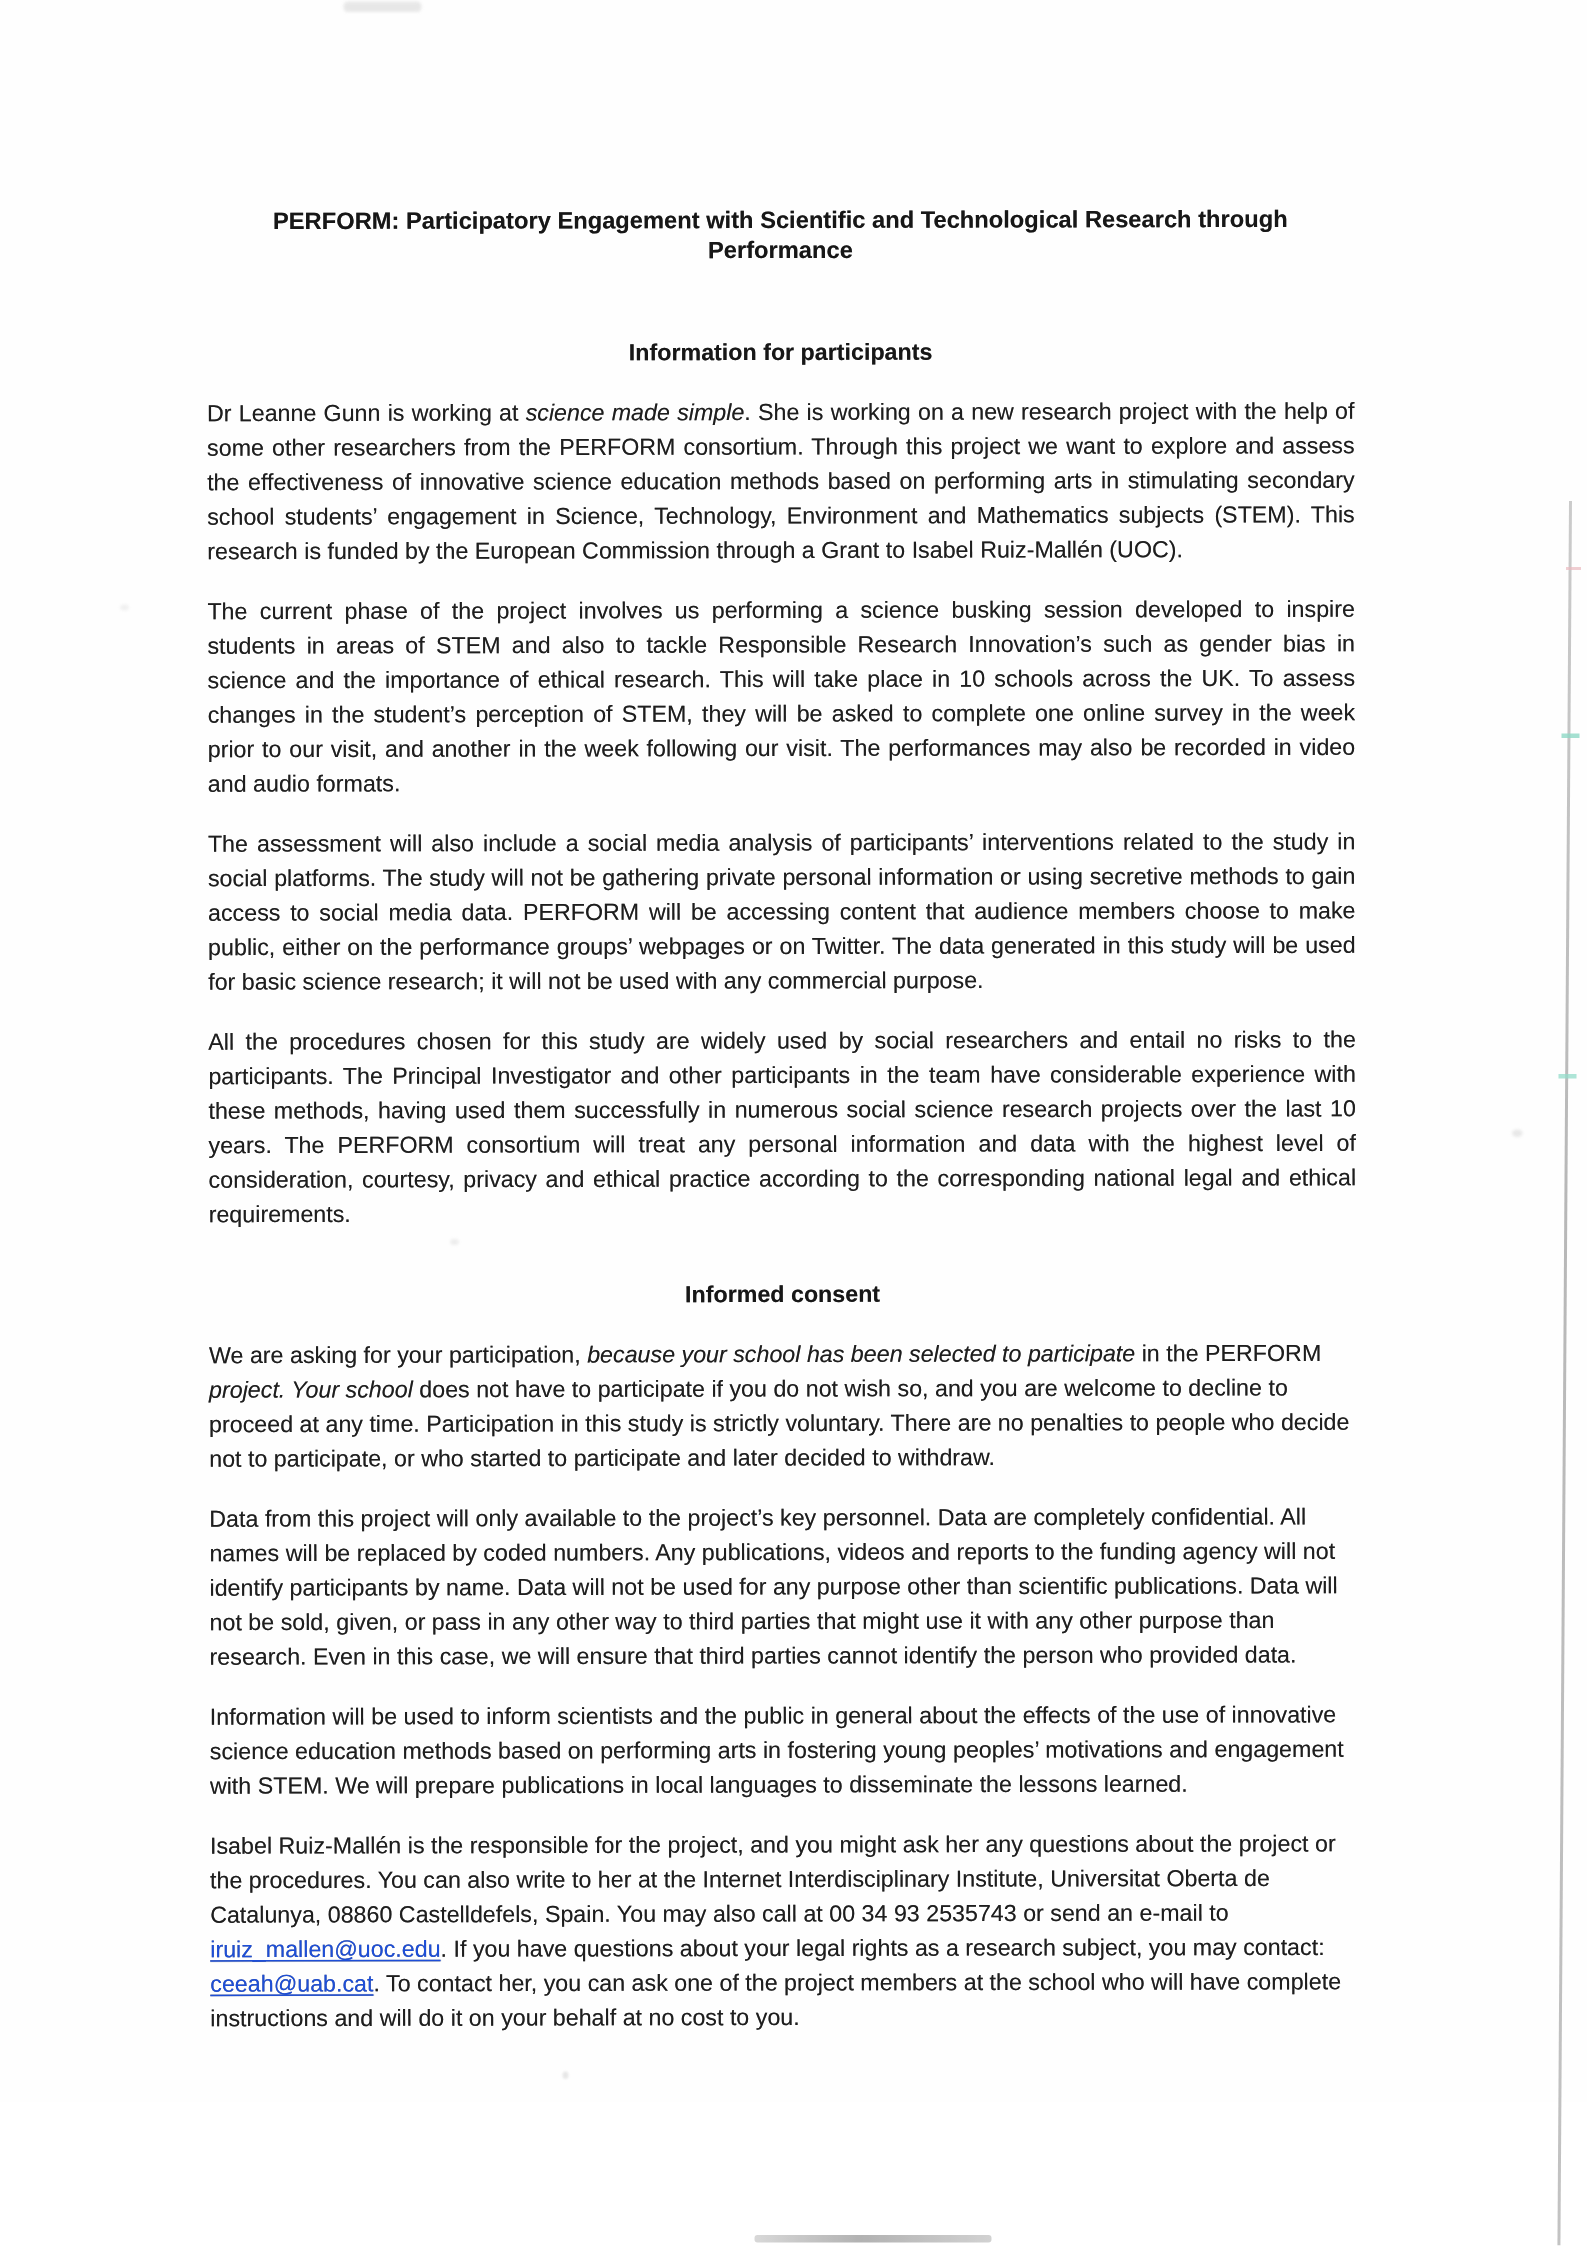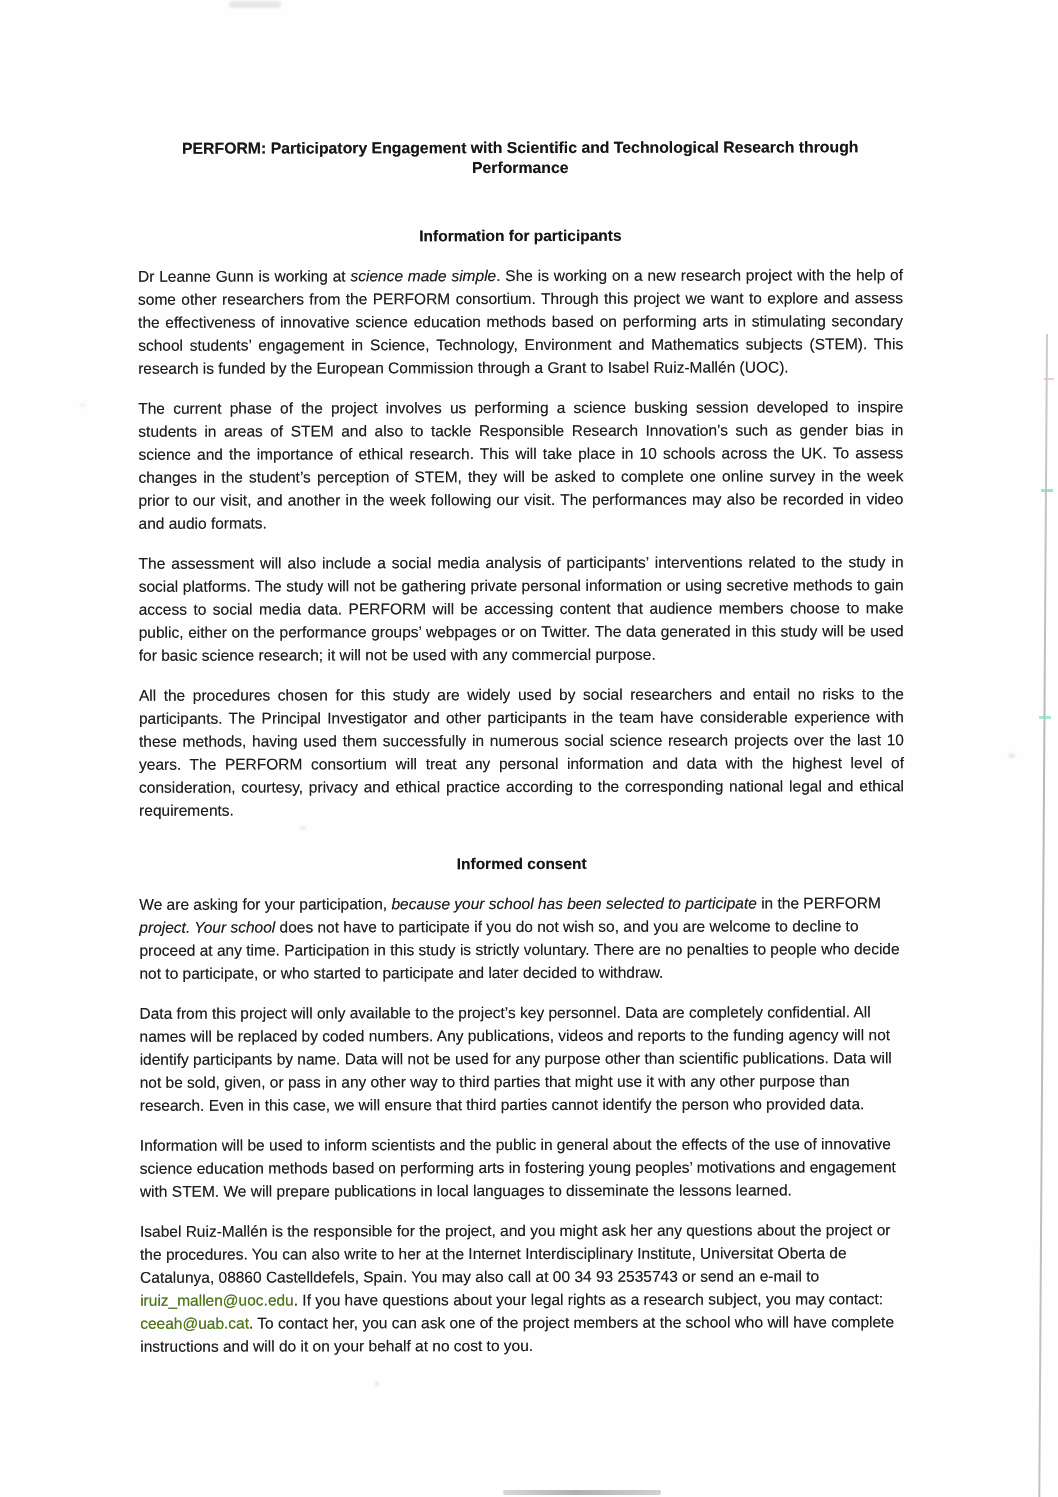--- a/index.html
+++ b/index.html
@@ -37,21 +37,22 @@
     text-align: center;
     margin: 0 0 17px 0;
     color: #171717;
   }
   .section-consent .section-heading { margin-top: 31px; }
   .para { margin: 0 0 17px 0; }
   .para.justify { text-align: justify; text-justify: inter-word; }
   .para.left { text-align: left; }
   .italic { font-style: italic; text-align: right; }
   .email-link {
-    color: #4d7c0f;
+    color: #1d4ed8;
+    text-decoration: underline;
     text-underline-offset: 2px;
   }
   
   .artifact { position: absolute; pointer-events: none; }
   .scan-edge-line {
     left: 1046px; top: 334px; width: 2px; height: 1163px;
     background: linear-gradient(to bottom, #c2c2c2, #ababab 40%, #b8b8b8);
     transform: rotate(0.38deg);
     transform-origin: top center;
     opacity: 0.85;

